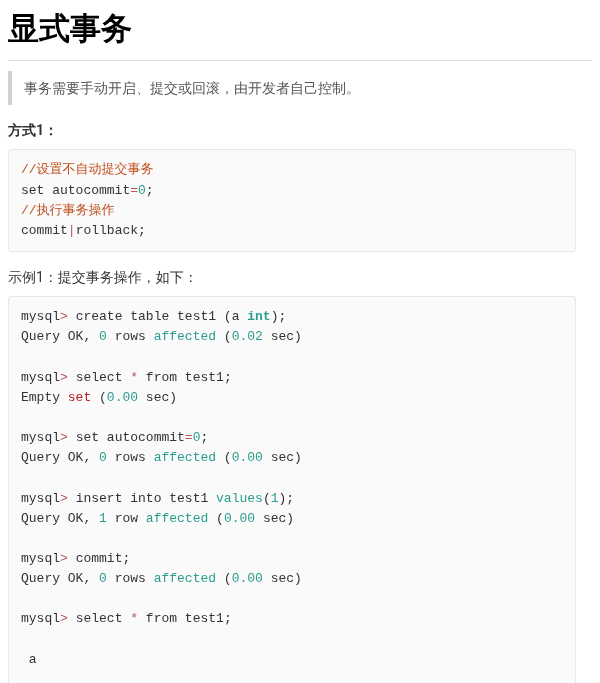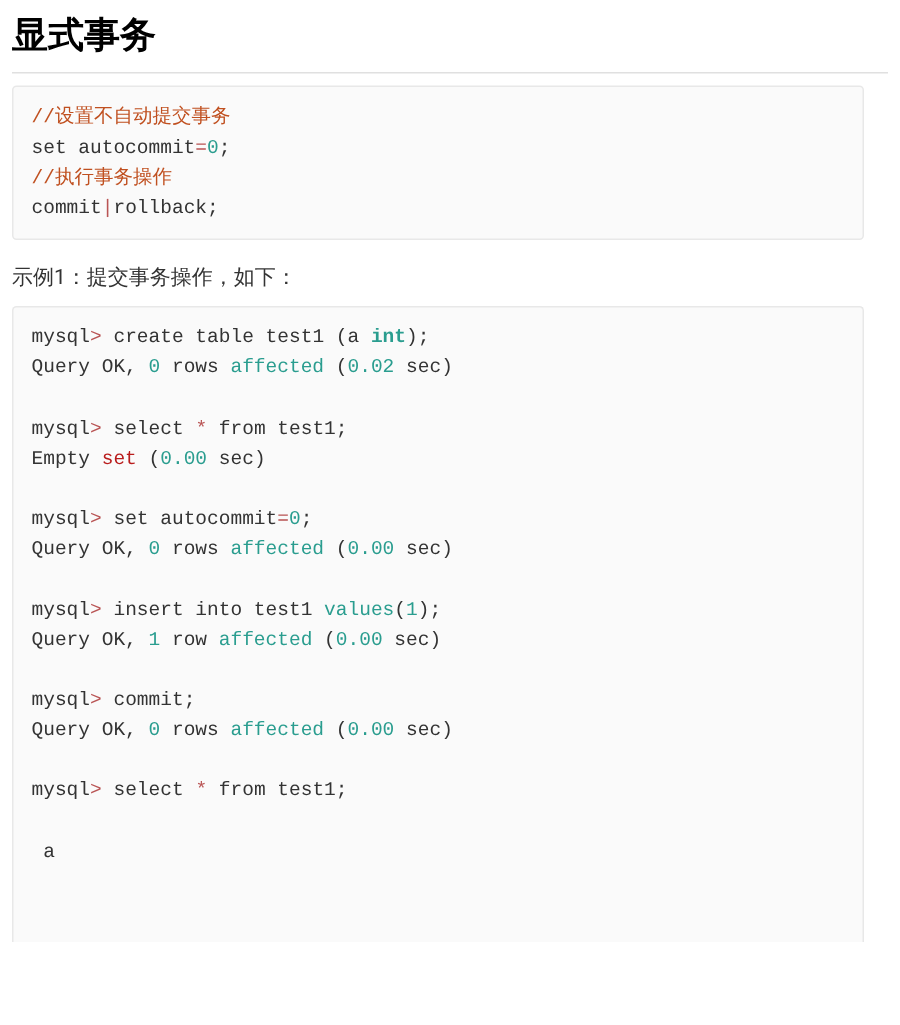--- a/index.html
+++ b/index.html
@@ -10,21 +10,21 @@
     font-size: 14px;
     line-height: 1.6;
     background: #fff;
   }
   .page {
     width: 600px;
     box-sizing: border-box;
     padding: 4px 8px 0 8px;
   }
   h2.heading {
-    font-size: 24px;
+    font-size: 31px;
     font-weight: 700;
     margin: 0 0 6px 0;
     padding-bottom: 6px;
     border-bottom: 1px solid #e0e0e0;
     color: #000;
   }
   blockquote.note {
     margin: 10px 0 14px 0;
     padding: 6px 12px;
     border-left: 4px solid #d0d0d0;
@@ -64,22 +64,26 @@
   pre.code .tok-kw  { color: #b91c1c; }
   pre.code .tok-typ { color: #2a9d8f; font-weight: bold; }
   pre.code .tok-aff { color: #2a9d8f; text-align: center; }
 </style>
 </head>
 <body>
 <div class="page">
 
 <h2 class="heading">显式事务</h2>
 
+<blockquote class="note">
+  <span>事务需要手动开启、提交或回滚，由开发者自己控制。</span>
+</blockquote>
 
 
+<p class="method">方式1：</p>
 
 
 <pre class="code"><span class="tok-com">//设置不自动提交事务</span>
 set autocommit<span class="tok-op">=</span><span class="tok-num">0</span>;
 <span class="tok-com">//执行事务操作</span>
 commit<span class="tok-op">|</span>rollback;</pre>
 
 <p class="para">示例1：提交事务操作，如下：</p>
 
 <pre class="code last">mysql<span class="tok-op">&gt;</span> create table test1 (a <span class="tok-typ">int</span>);

